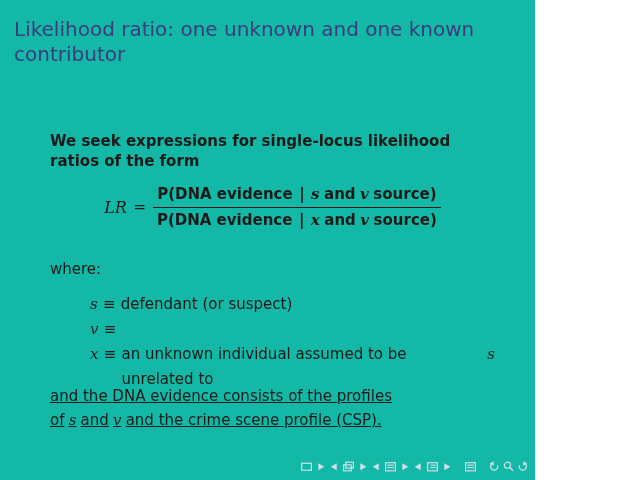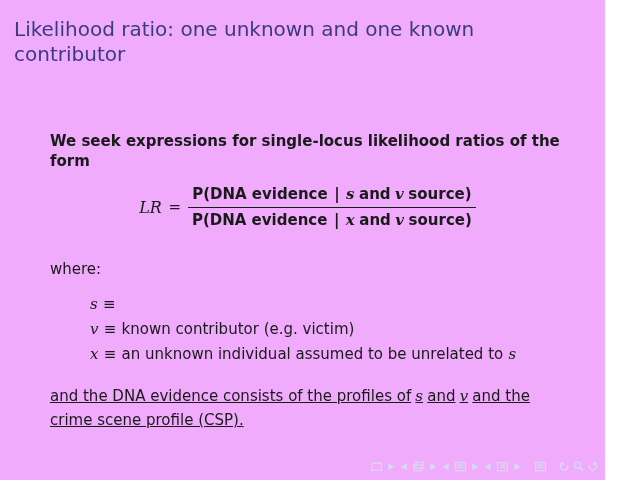--- a/index.html
+++ b/index.html
@@ -1,20 +1,20 @@
 <!DOCTYPE html>
 <html><head>
 <meta charset="utf-8">
 <style>
   html, body { margin: 0; padding: 0; background: #ffffff; }
   .slide {
     position: relative;
-    width: 605px;
+    width: 535px;
     height: 480px;
-    background: #f0abfc;
+    background: #14b8a6;
     overflow: hidden;
     font-family: "DejaVu Sans", sans-serif;
     color: #1a1a1a;
   }
   .title {
     margin: 0;
     padding: 17px 14px 0 14px;
     font-size: 20px;
     font-weight: 500;
     line-height: 25px;
@@ -97,25 +97,25 @@
         </span>
       </span>
     </div>
 
     <p class="where">where:</p>
 
     <div class="defs">
       <div class="def-row">
         <span class="mi">s</span>
         <span>≡</span>
+        <span>defendant (or suspect)</span>
       </div>
       <div class="def-row">
         <span class="mi">v</span>
         <span>≡</span>
-        <span>known contributor (e.g. victim)</span>
       </div>
       <div class="def-row">
         <span class="mi">x</span>
         <span>≡</span>
         <span>an unknown individual assumed to be unrelated to</span>
         <span class="mi">s</span>
       </div>
     </div>
 
     <p class="closing">

